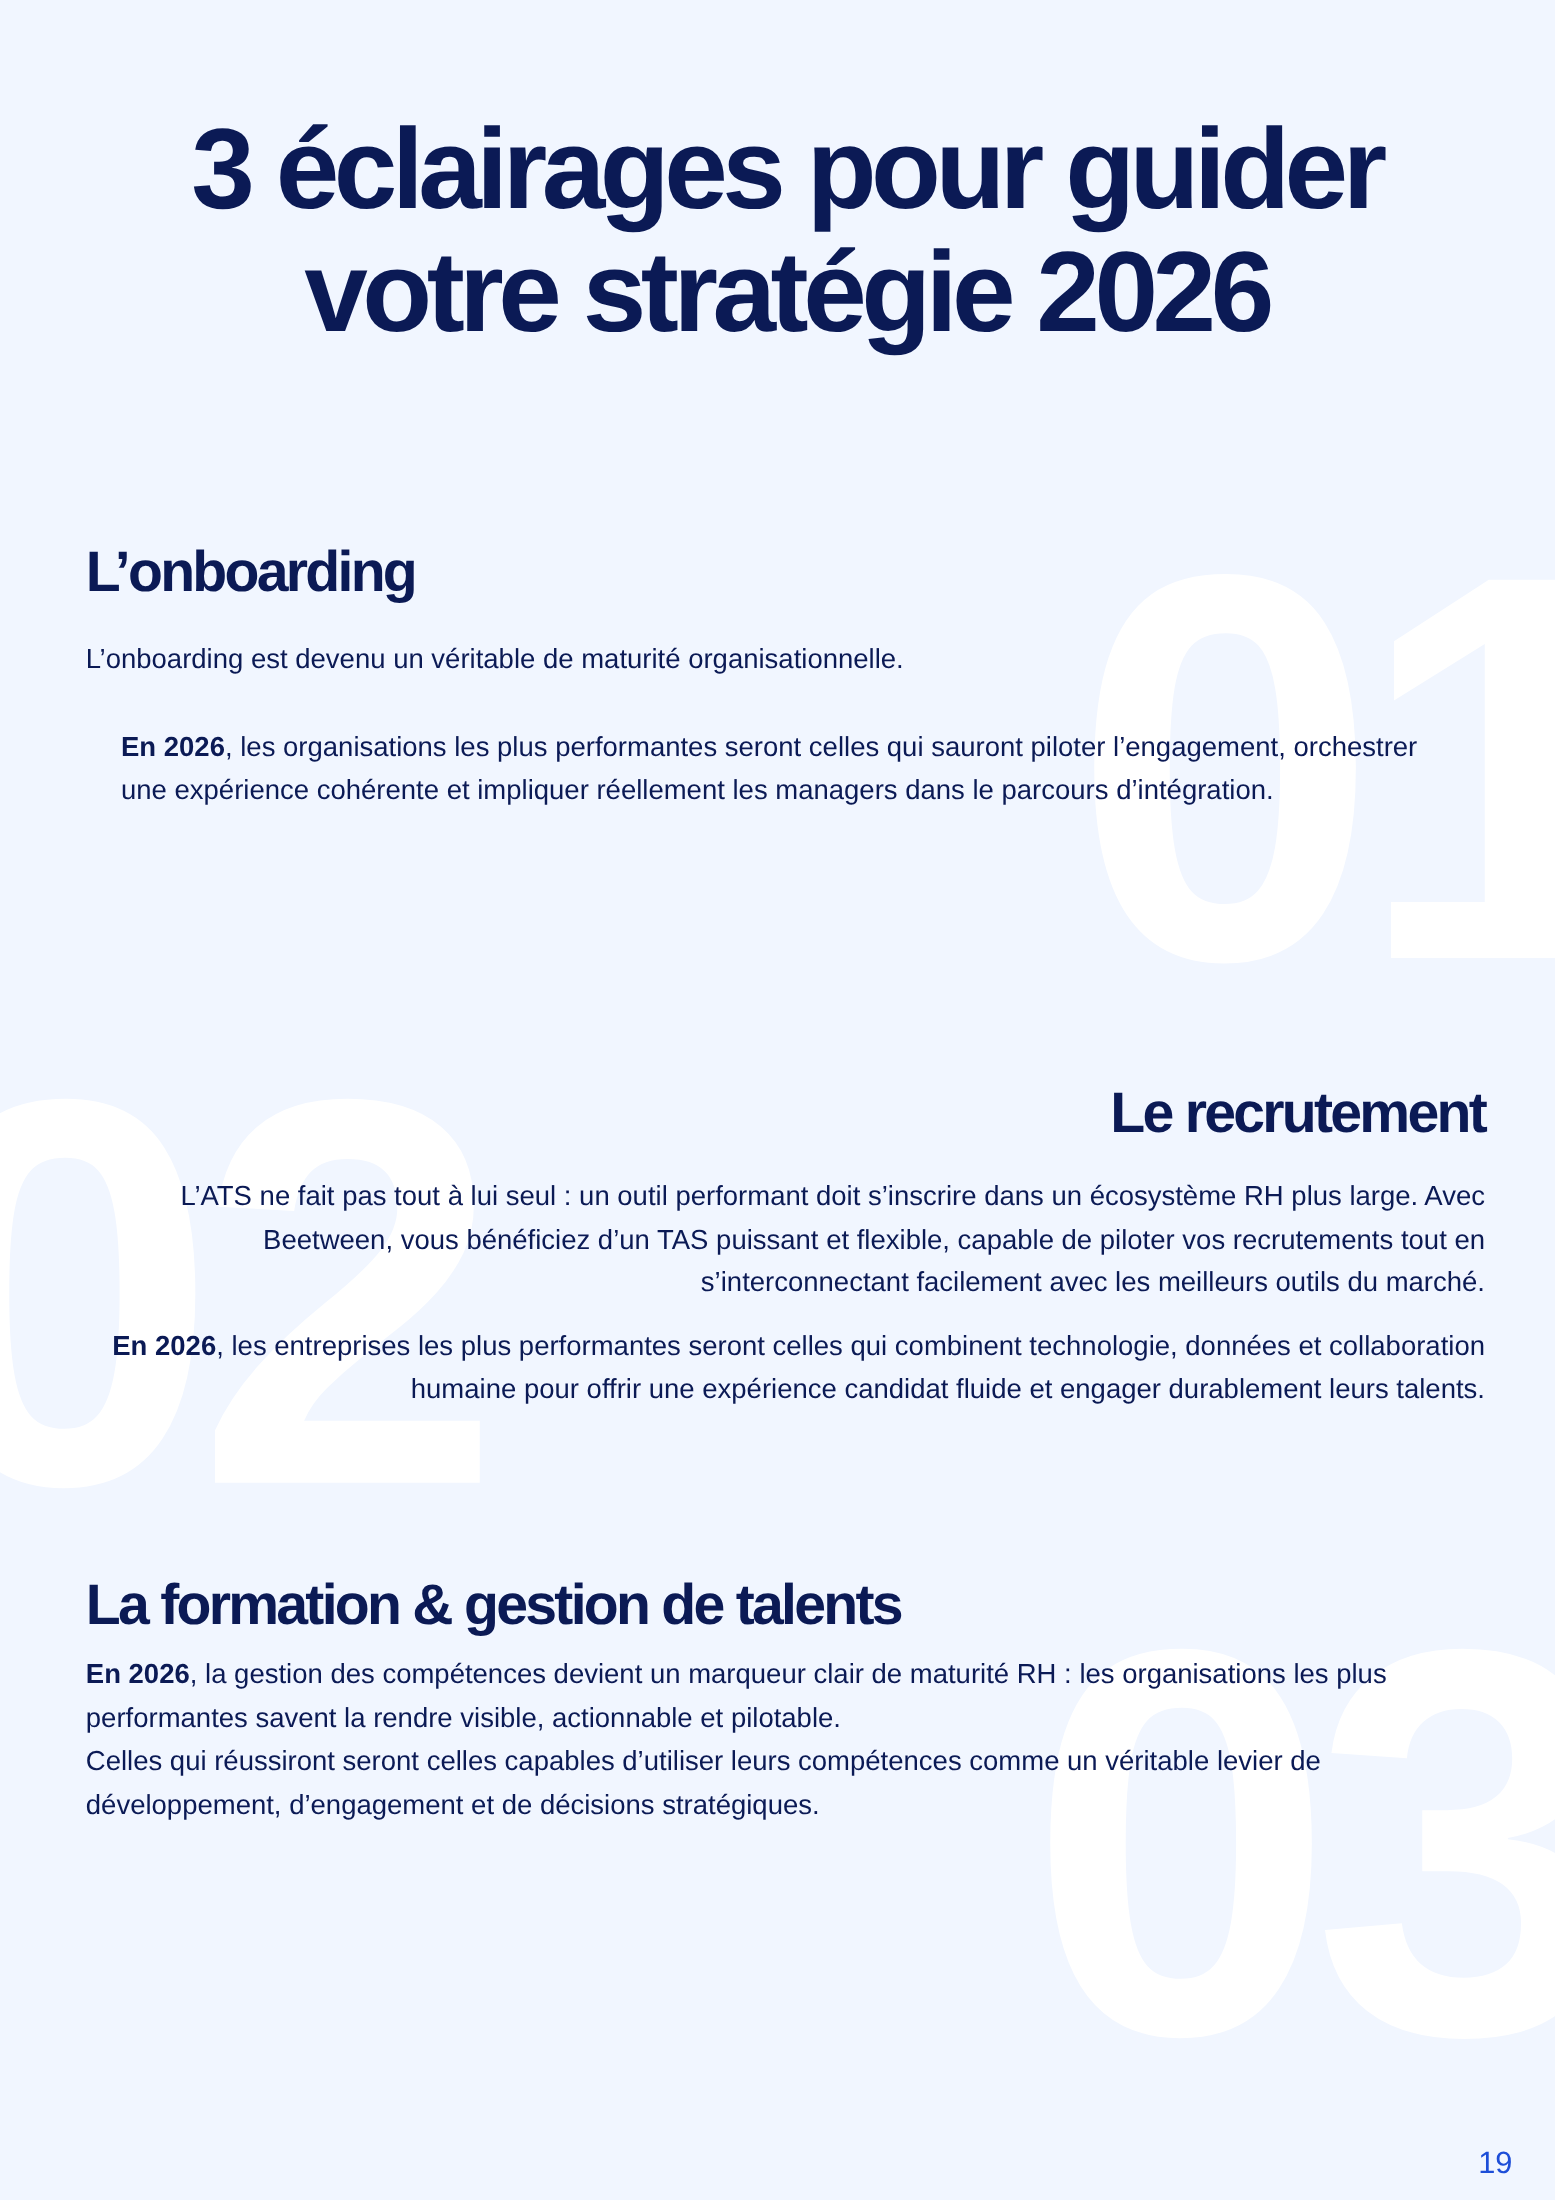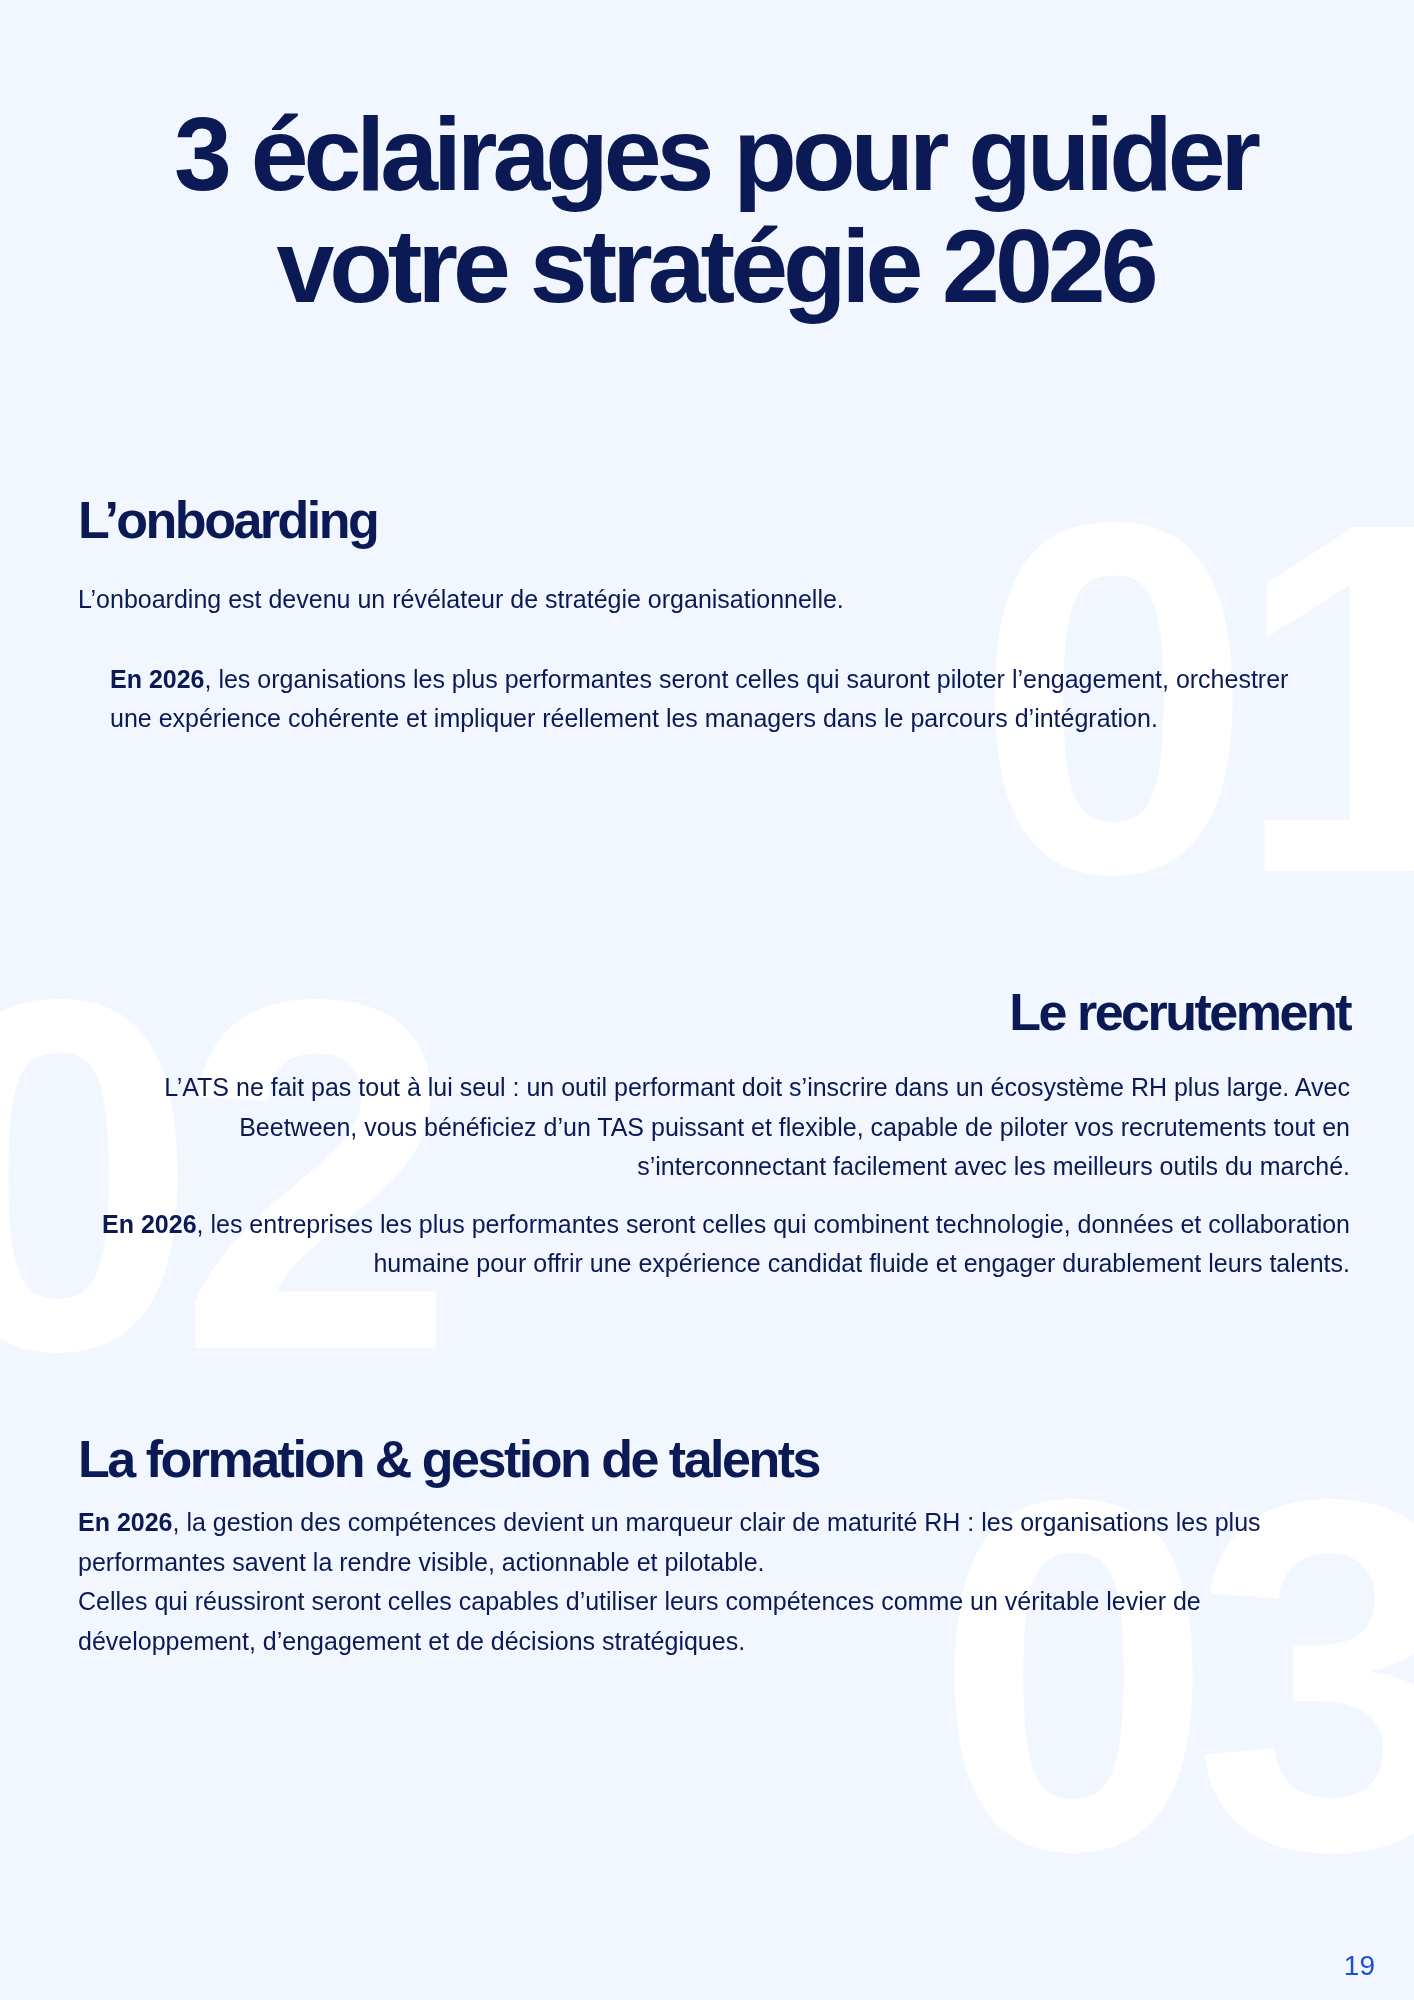--- a/index.html
+++ b/index.html
@@ -65,21 +65,21 @@
 <div class="watermark wm-03">03</div>
 
 <h1 class="title">
   <span>3 éclairages pour guider</span><br>
   <span>votre stratégie 2026</span>
 </h1>
 
 <section class="section s1">
   <h2>L’onboarding</h2>
   <p>
-    <span>L’onboarding est devenu un révélateur de stratégie organisationnelle.</span><br>
+    <span>L’onboarding est devenu un véritable de maturité organisationnelle.</span><br>
   </p>
   <div class="gap"></div>
   <p style="width:1200px;margin-left:32px;">
     <b>En 2026</b><span>, les organisations les plus performantes seront celles qui sauront piloter l’engagement, orchestrer une expérience cohérente et impliquer réellement les managers dans le parcours d’intégration.</span>
   </p>
 </section>
 
 <section class="section s2">
   <h2>Le recrutement</h2>
   <p style="padding-left:16px;">L’ATS ne fait pas tout à lui seul : un outil performant doit s’inscrire dans un écosystème RH plus large. Avec Beetween, vous bénéficiez d’un TAS puissant et flexible, capable de piloter vos recrutements tout en s’interconnectant facilement avec les meilleurs outils du marché.</p>

